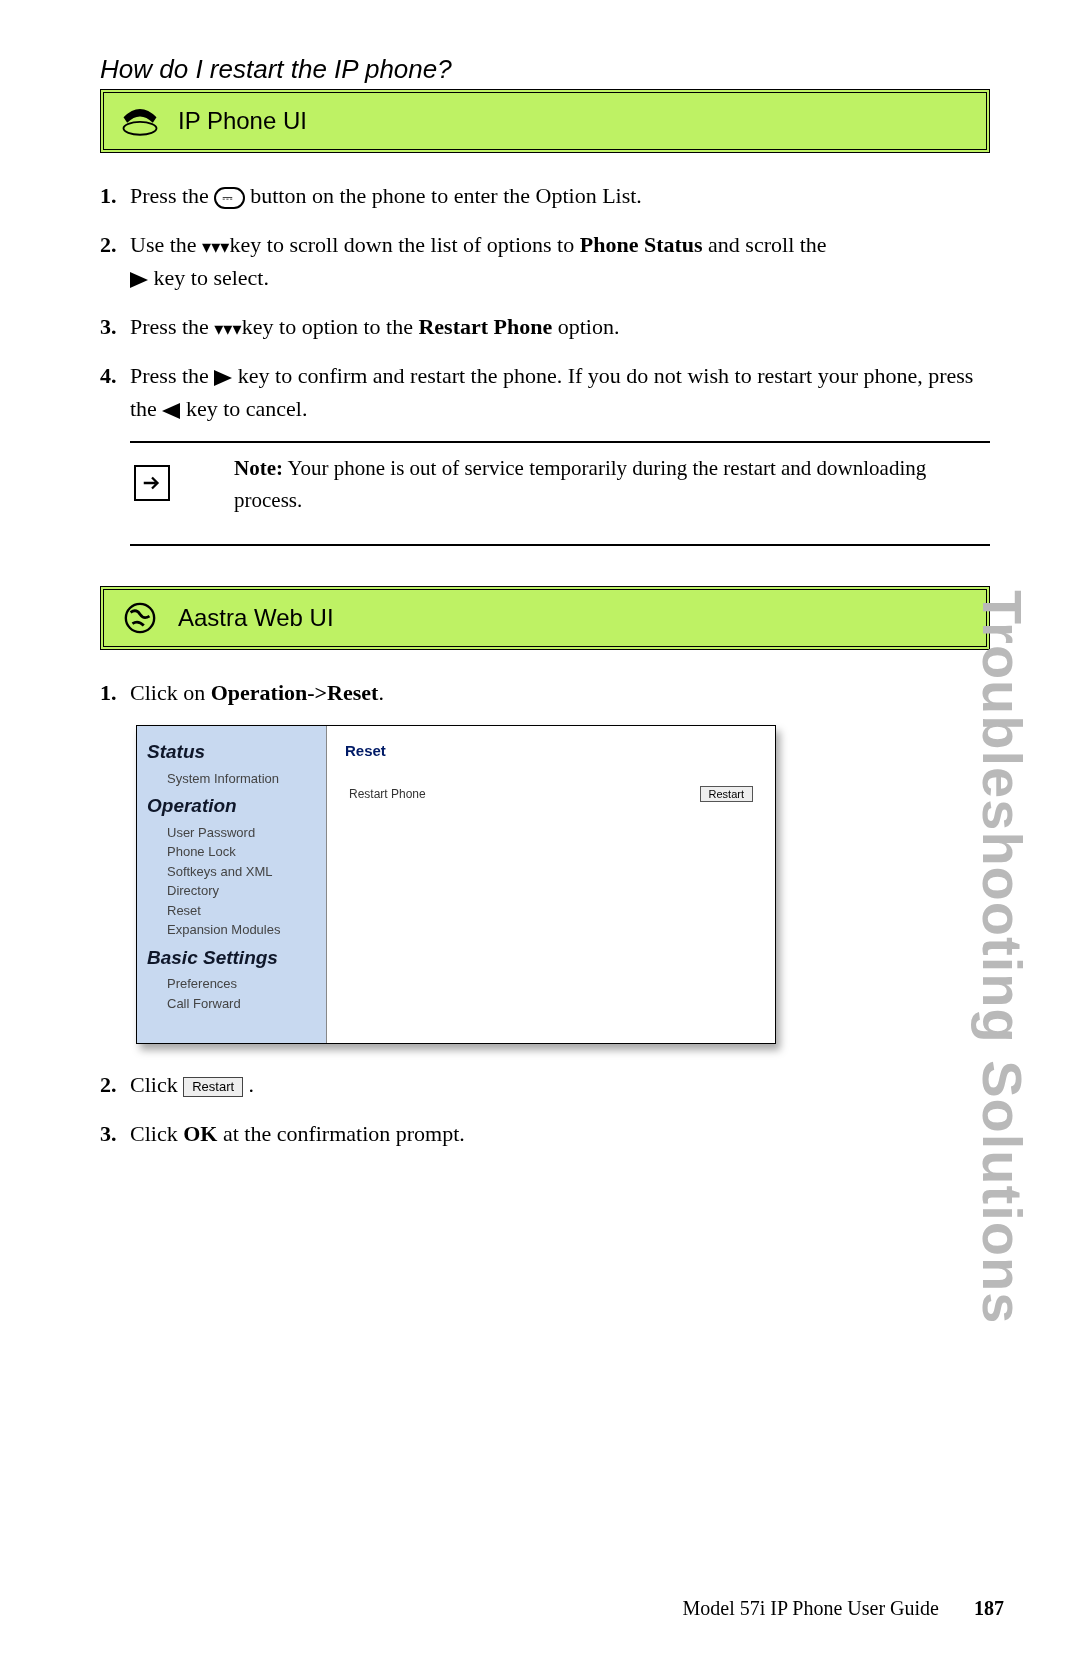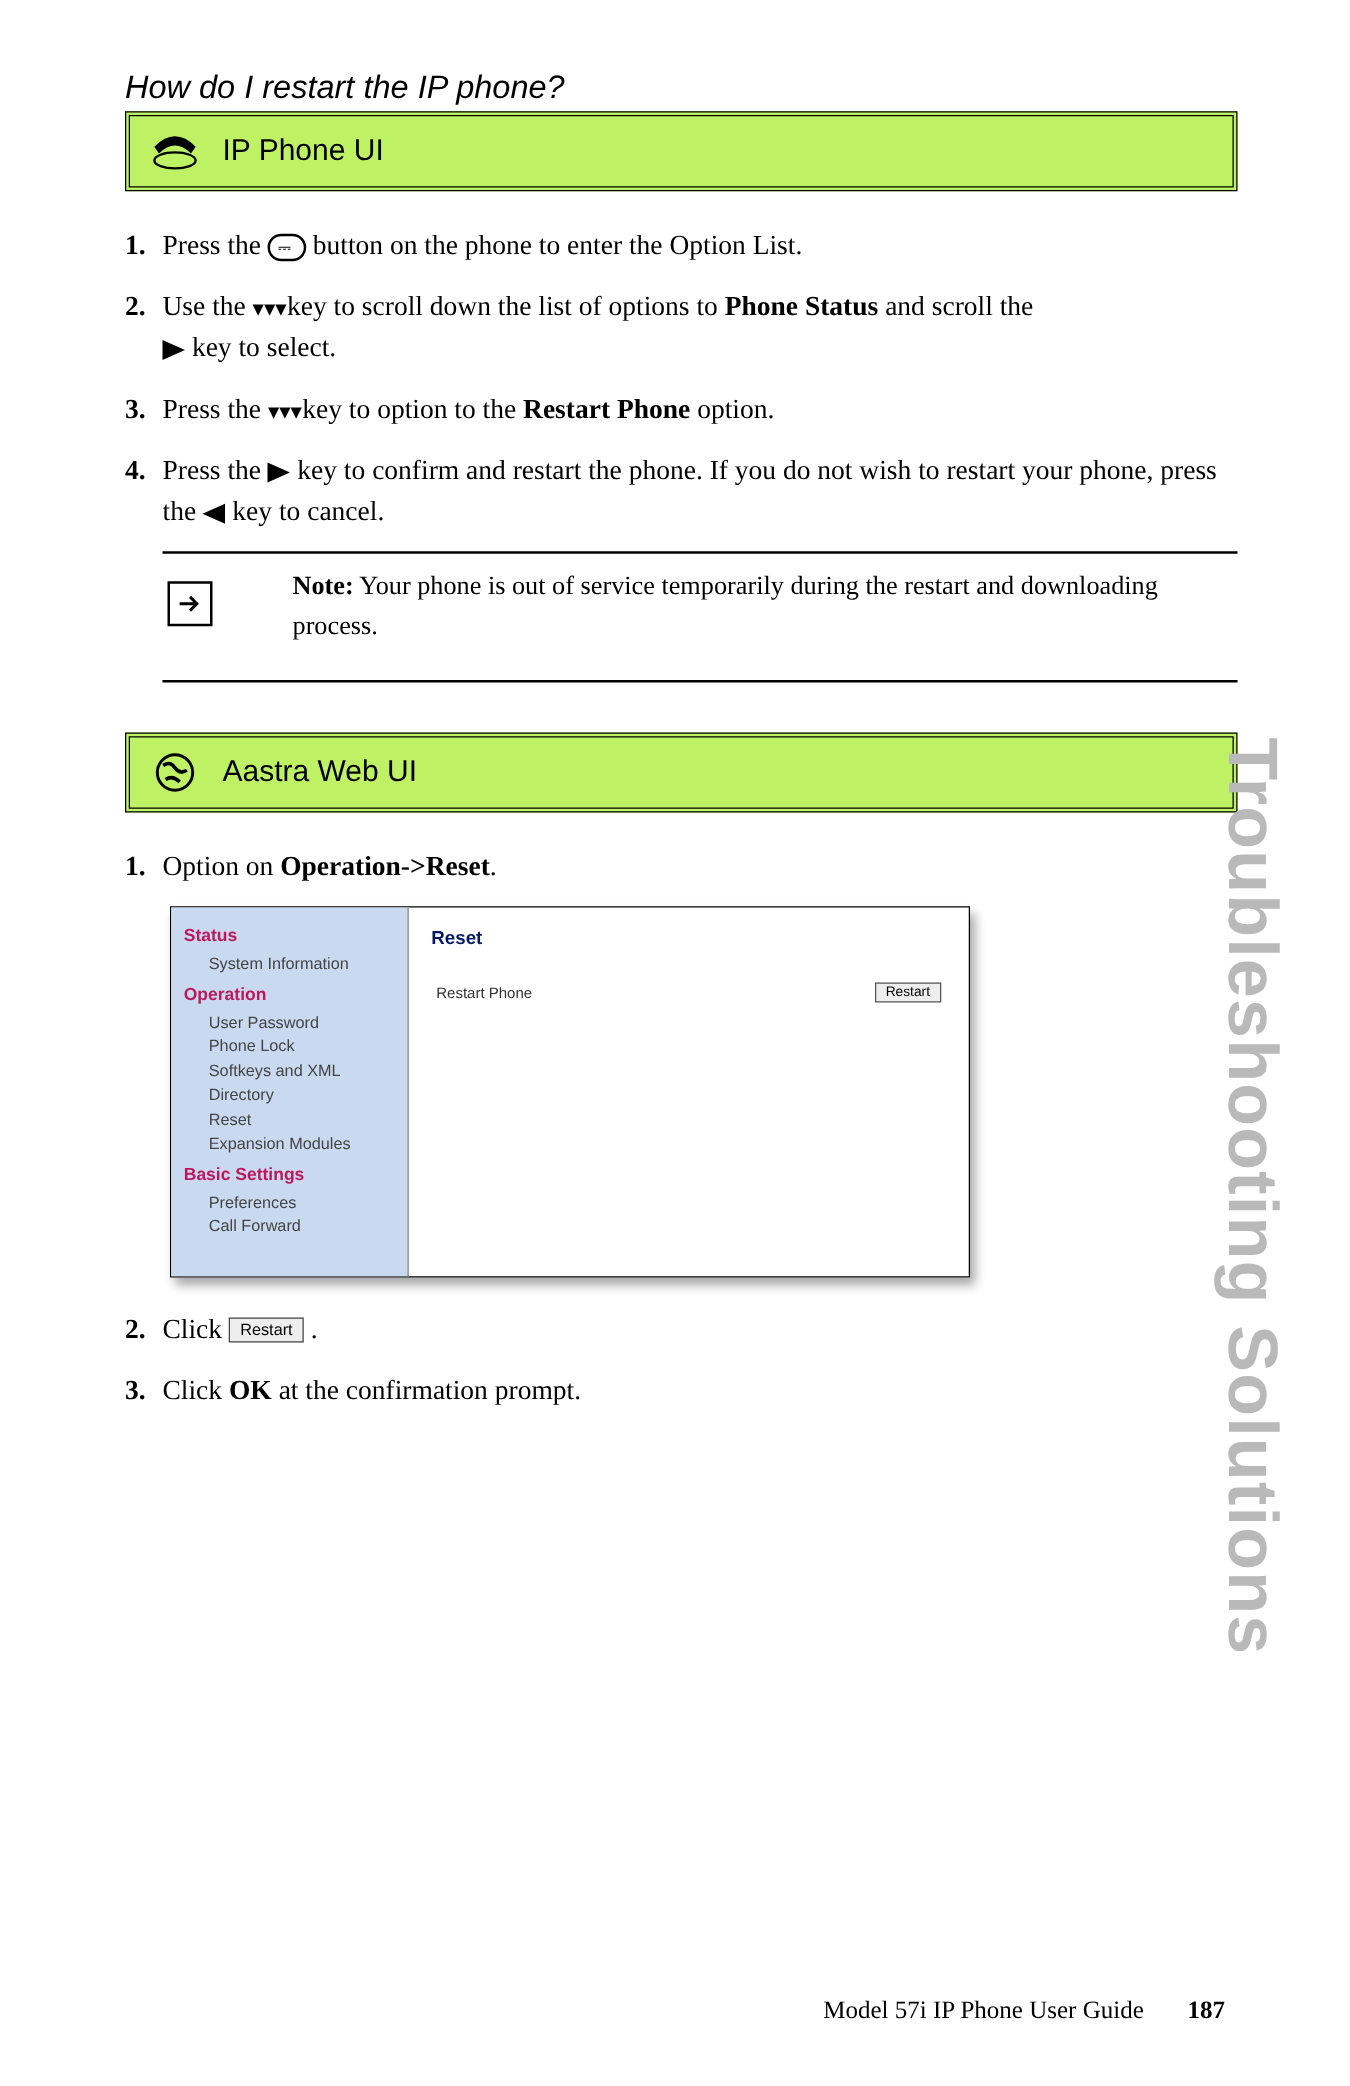--- a/index.html
+++ b/index.html
@@ -127,25 +127,26 @@
     font-size: 13px;
     background: #fff;
   }
   .webui-sidebar {
     background: #c8d9f0;
     width: 190px;
     padding: 8px 6px 30px 10px;
     border-right: 1px solid #888;
   }
   .webui-sidebar .grp {
-    color: #be185d;
+    color: #0f172a;
     font-weight: bold;
     margin-top: 4px;
     margin-bottom: 2px;
-    font-size: 14px;
+    font-size: 19px;
+    font-style: italic;
   }
   .webui-sidebar .itm {
     color: #444;
     padding-left: 20px;
     font-size: 13px;
     line-height: 1.5;
   }
   .webui-main {
     flex: 1;
     padding: 14px 18px;
@@ -186,21 +187,21 @@
     background: #eee;
     font-size: 13px;
     padding: 1px 8px;
     font-family: Arial, sans-serif;
     vertical-align: middle;
     line-height: 16px;
   }
   .footer {
     position: absolute;
     bottom: 46px;
-    right: 100px;
+    right: 76px;
     font-family: 'Times New Roman', serif;
     font-size: 20px;
   }
   .footer .pg { font-weight: bold; margin-left: 30px; }
   .side-tab {
     position: absolute;
     right: 36px;
     top: 590px;
     writing-mode: vertical-rl;
     font-family: Arial, Helvetica, sans-serif;
@@ -278,21 +279,21 @@
       <circle cx="18" cy="18" r="15" fill="none" stroke="#000" stroke-width="2.5"></circle>
       <path d="M8 12 Q14 8 18 14 Q22 20 28 16 M10 24 Q16 20 22 26" stroke="#000" stroke-width="3" fill="none"></path>
     </svg>
   </span>
   <span class="sect-title">Aastra Web UI</span>
 </div>
 
 <ol class="steps">
   <li>
     <span class="num">1.</span>
-    <span>Option on </span>
+    <span>Click on </span>
     <b>Operation-&gt;Reset</b><span>.</span>
   </li>
 </ol>
 
 <div class="webui-shot">
   <div class="webui-sidebar">
     <div class="grp">Status</div>
     <div class="itm">System Information</div>
     <div class="grp">Operation</div>
     <div class="itm">User Password</div>

